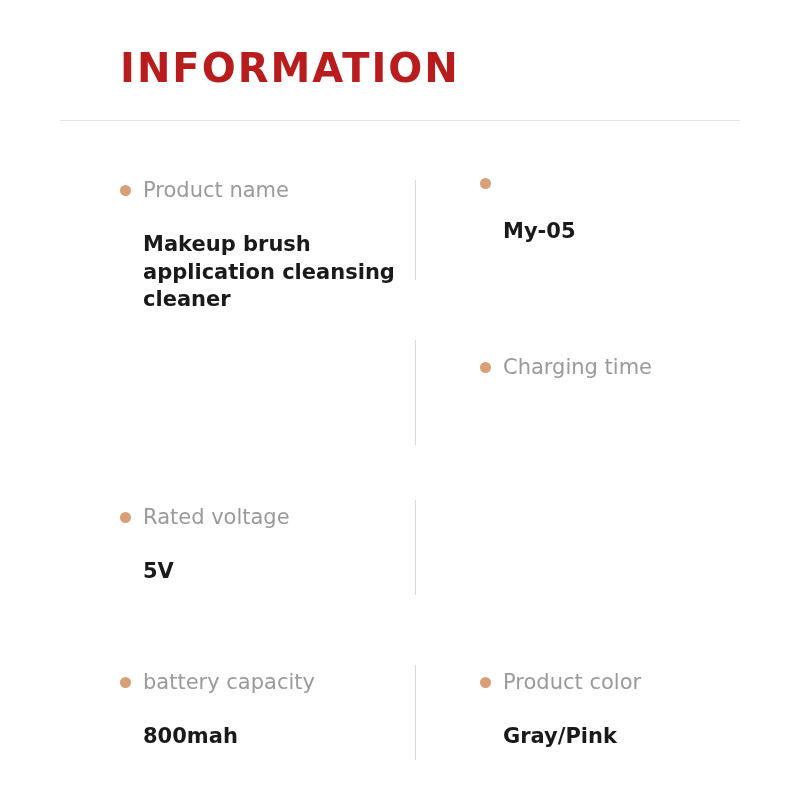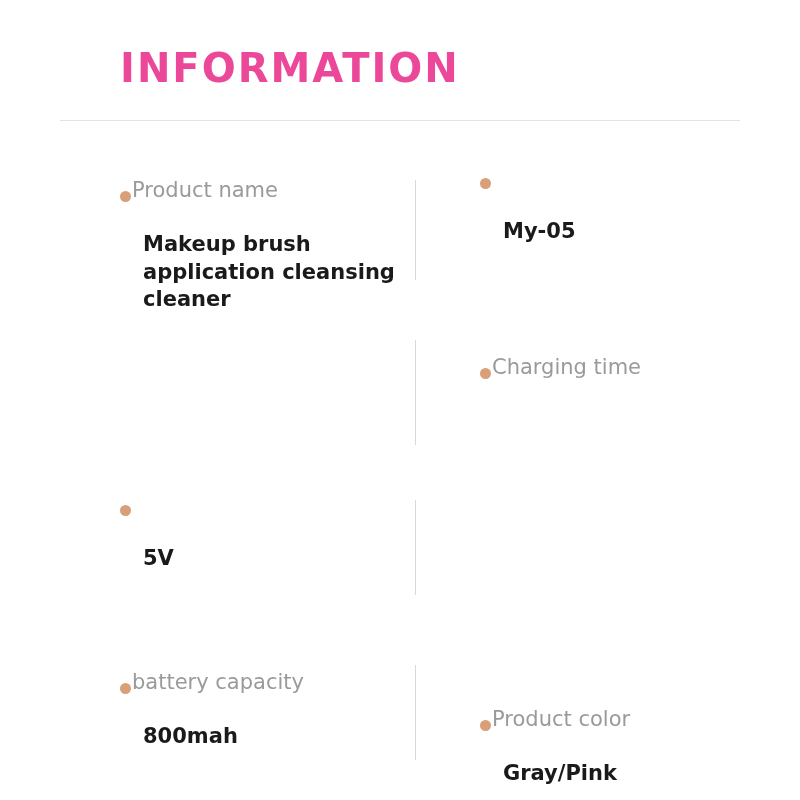--- a/index.html
+++ b/index.html
@@ -19,21 +19,21 @@
     height: 800px;
     box-sizing: border-box;
   }
   .title {
     position: absolute;
     left: 120px;
     top: 45px;
     font-size: 40px;
     font-weight: bold;
     letter-spacing: 2px;
-    color: #ec4899;
+    color: #b91c1c;
     font-family: "DejaVu Sans", sans-serif;
   }
   .title-rule {
     position: absolute;
     left: 60px;
     top: 120px;
     width: 680px;
     height: 1px;
     background: #e3e3e3;
   }
@@ -49,22 +49,22 @@
   .div-4 { top: 665px; height: 95px; }
 
   .cell {
     position: absolute;
   }
   .cell-left  { left: 120px; width: 285px; }
   .cell-right { left: 480px; width: 290px; }
 
   .label-row {
     display: flex;
-    align-items: flex-end;
-    gap: 1px;
+    align-items: center;
+    gap: 12px;
   }
   .dot {
     width: 11px;
     height: 11px;
     border-radius: 50%;
     background: #d89f79;
     flex: 0 0 auto;
   }
   .label {
     font-size: 21px;
@@ -115,34 +115,35 @@
   <div class="cell cell-right" style="top:355px;">
     <div class="label-row">
       <span class="dot"></span>
       <span class="label">Charging time</span>
     </div>
   </div>
 
   <div class="cell cell-left" style="top:505px;">
     <div class="label-row">
       <span class="dot"></span>
+      <span class="label">Rated voltage</span>
     </div>
     <div class="value">5V</div>
   </div>
 
 
   <div class="cell cell-left" style="top:670px;">
     <div class="label-row">
       <span class="dot"></span>
       <span class="label">battery capacity</span>
     </div>
     <div class="value">800mah</div>
   </div>
 
-  <div class="cell cell-right" style="top:707px;">
+  <div class="cell cell-right" style="top:670px;">
     <div class="label-row">
       <span class="dot"></span>
       <span class="label">Product color</span>
     </div>
     <div class="value">Gray/Pink</div>
   </div>
 
 </div>
 
 </body></html>

